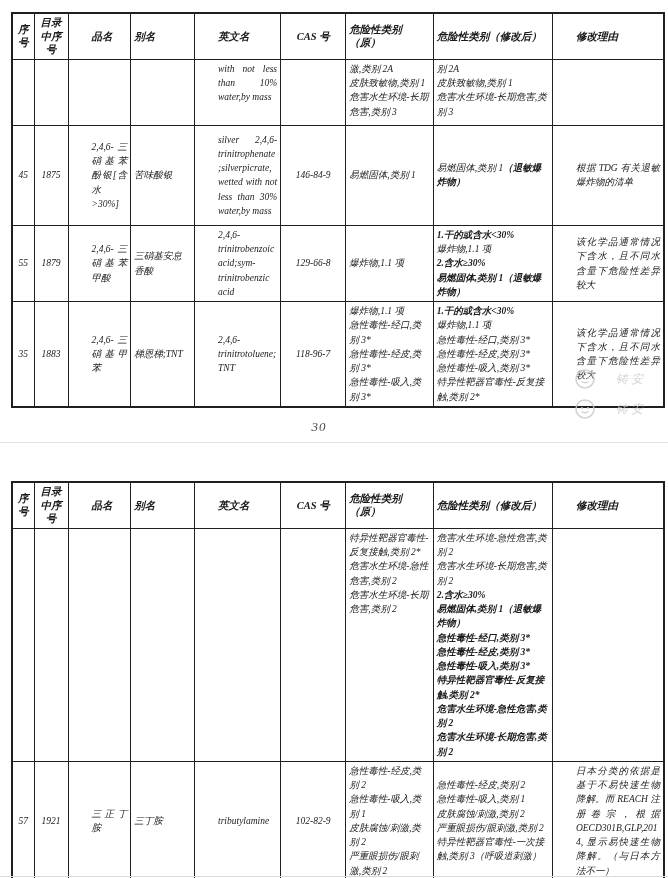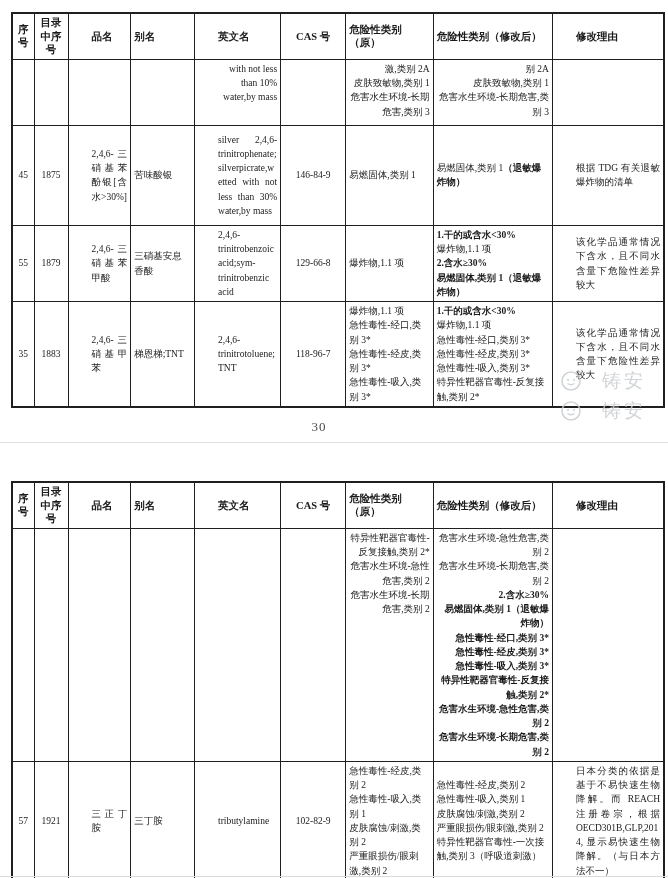--- a/index.html
+++ b/index.html
@@ -2,42 +2,42 @@
 <html style="--page-bg: #ffffff; --text: #1a1a1a; --border: #1f1f1f; --pagenum: #4a4a4a; --wm: #c9cdd0; --divider: #e0e2e4;"><head>
 <meta charset="utf-8">
 <style>
   :root{
     --page-bg:#ffffff; --text:#1a1a1a; --border:#1f1f1f;
     --pagenum:#4a4a4a; --wm:#c9cdd0; --divider:#e0e2e4;
   }
   *{margin:0;padding:0;box-sizing:border-box;}
   html,body{background:#f2f2f2;}
   body{font-family:"Liberation Serif","DejaVu Serif",serif;color:var(--text);}
-  .canvas{position:relative;width:668px;height:878px;background:var(--page-bg);overflow:hidden;}
+  .canvas{position:relative;width:668px;height:878px;background:var(--page-bg);overflow:hidden;font-style:italic;}
   .sheet{position:relative;}
   .sheet-1{padding:12px 11px 0 11px;}
   .sheet-2{padding:38px 11px 0 11px;}
   table.doc{width:654px;border-collapse:collapse;table-layout:fixed;border:2px solid var(--border);}
   th,td{border:1px solid var(--border);padding:2px 3px;font-size:9.5px;line-height:1.5;
         overflow:hidden;word-wrap:break-word;}
   th{font-size:10.5px;font-weight:700;text-align:center;vertical-align:middle;height:46px;line-height:1.3;}
   td{vertical-align:middle;}
-  tr.cont td{vertical-align:top;text-align:right;}
+  tr.cont td{vertical-align:top;}
   td .ln{display:block;}
   td .b{font-weight:700;}
   
   .c0,.c1,.c5{text-align:center;}
   .c2,.c4,.c8{text-align:justify;text-justify:inter-ideograph;padding-left:23px;}
   .c3,.c6,.c7{text-align:left;}
   .footer-row{width:654px;margin:0 11px;text-align:center;padding:9px 60px 7px 0;}
   .page-num{font-size:13px;color:var(--pagenum);letter-spacing:1px;}
   .page-divider{border:none;border-top:1px solid var(--divider);width:668px;}
   .bottom-line{position:absolute;left:0;bottom:1px;width:668px;border-top:1px solid #d8dde0;}
   .watermark{position:absolute;display:flex;align-items:center;gap:20px;color:var(--wm);
-             font-size:19px;letter-spacing:3px;opacity:.85;pointer-events:none;}
+             font-size:12px;letter-spacing:3px;opacity:.85;pointer-events:none;}
   .wm-1{right:22px;top:368px;}
   .wm-2{right:22px;top:398px;}
   .watermark svg{display:block;}
 </style>
 </head>
 <body>
 
 <div class="canvas">
 
   <div class="sheet sheet-1">

